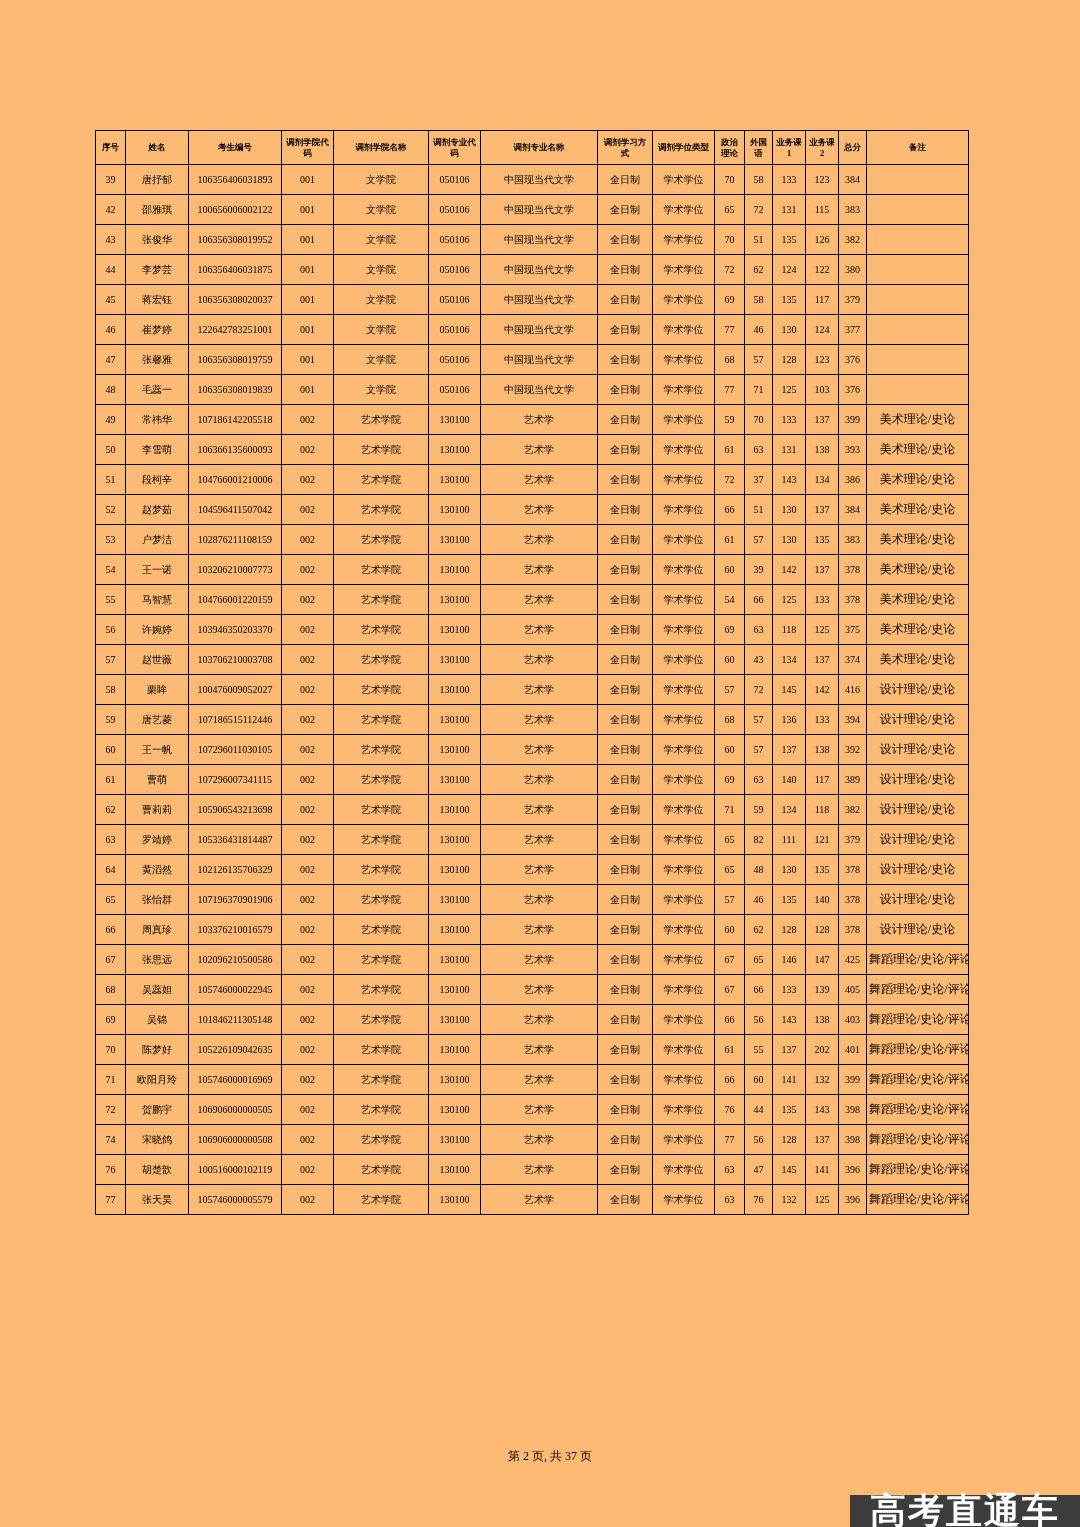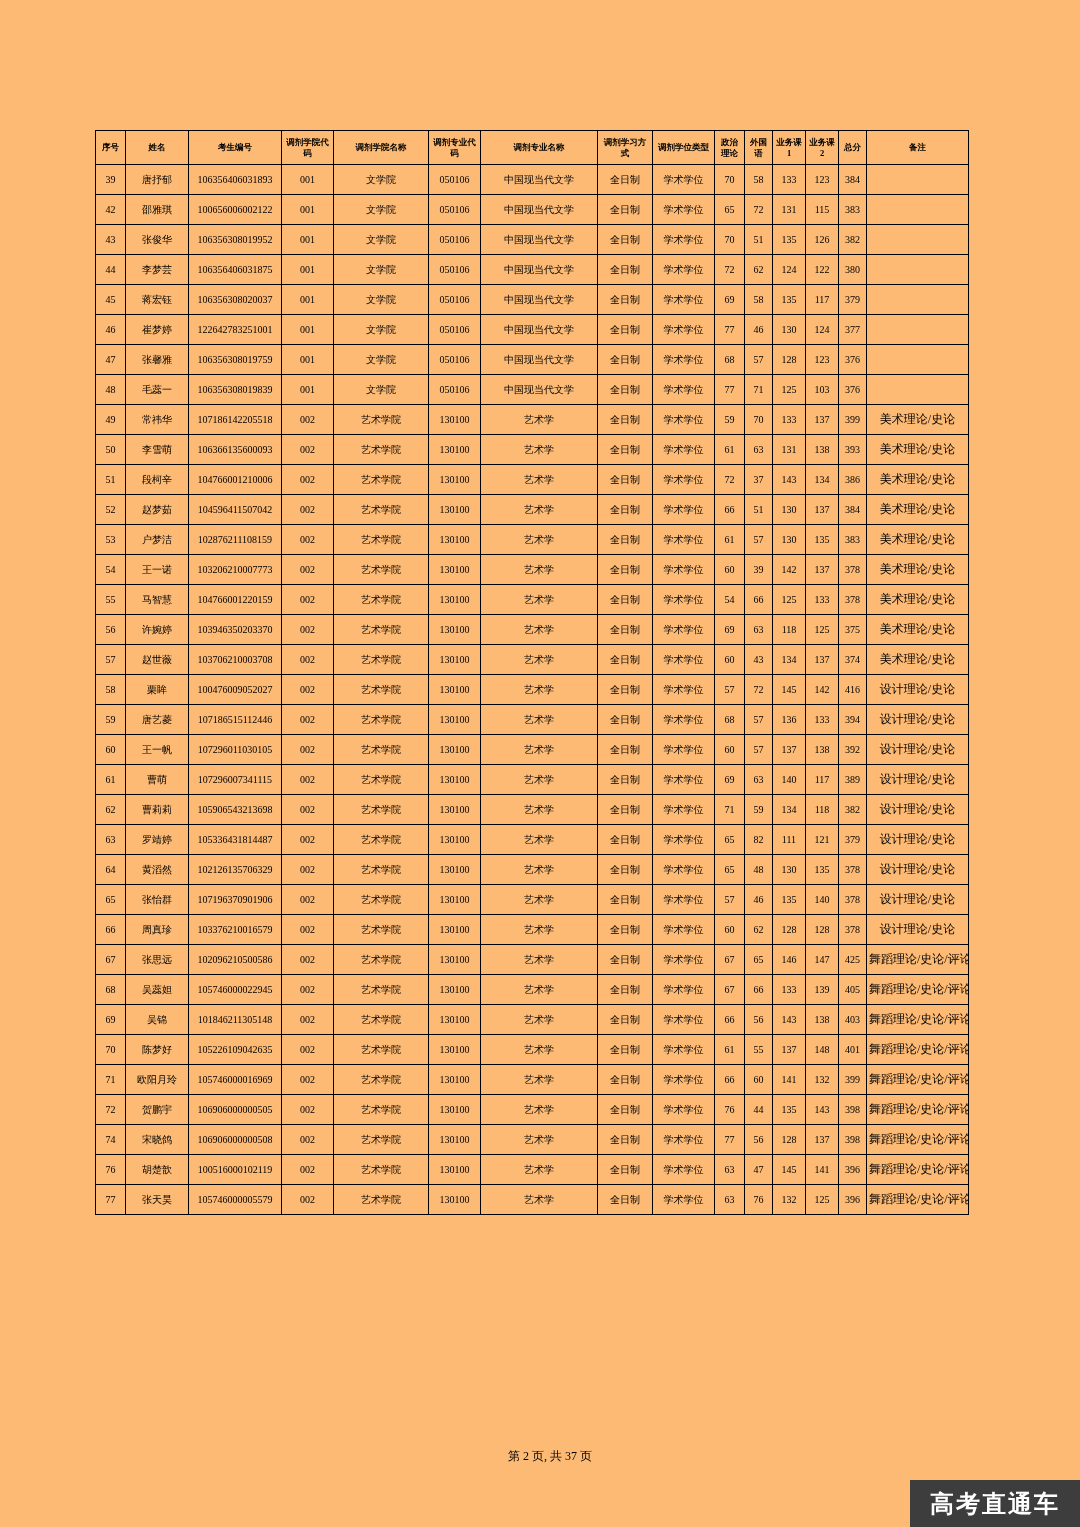--- a/index.html
+++ b/index.html
@@ -56,27 +56,27 @@
     left: 10px;
     width: 100%;
     text-align: center;
     font-size: 12px;
     font-family: "Liberation Serif", serif;
   }
   .watermark {
     position: absolute;
     right: 0;
     bottom: 0;
-    height: 47px;
+    height: 32px;
     background: #3d3d3d;
     color: #ffffff;
     display: flex;
     align-items: center;
     padding: 0 20px;
-    font-size: 24px;
+    font-size: 36px;
     font-weight: bold;
     font-family: "Liberation Sans", sans-serif;
     letter-spacing: 2px;
   }
 </style>
 </head>
 <body>
 
 <div class="page">
 
@@ -617,21 +617,21 @@
           <td>105226109042635</td>
           <td>002</td>
           <td>艺术学院</td>
           <td>130100</td>
           <td>艺术学</td>
           <td>全日制</td>
           <td>学术学位</td>
           <td>61</td>
           <td>55</td>
           <td>137</td>
-          <td>148</td>
+          <td>202</td>
           <td>401</td>
           <td class="remark">舞蹈理论/史论/评论</td>
         </tr>
         <tr>
           <td>71</td>
           <td>欧阳月玲</td>
           <td>105746000016969</td>
           <td>002</td>
           <td>艺术学院</td>
           <td>130100</td>

